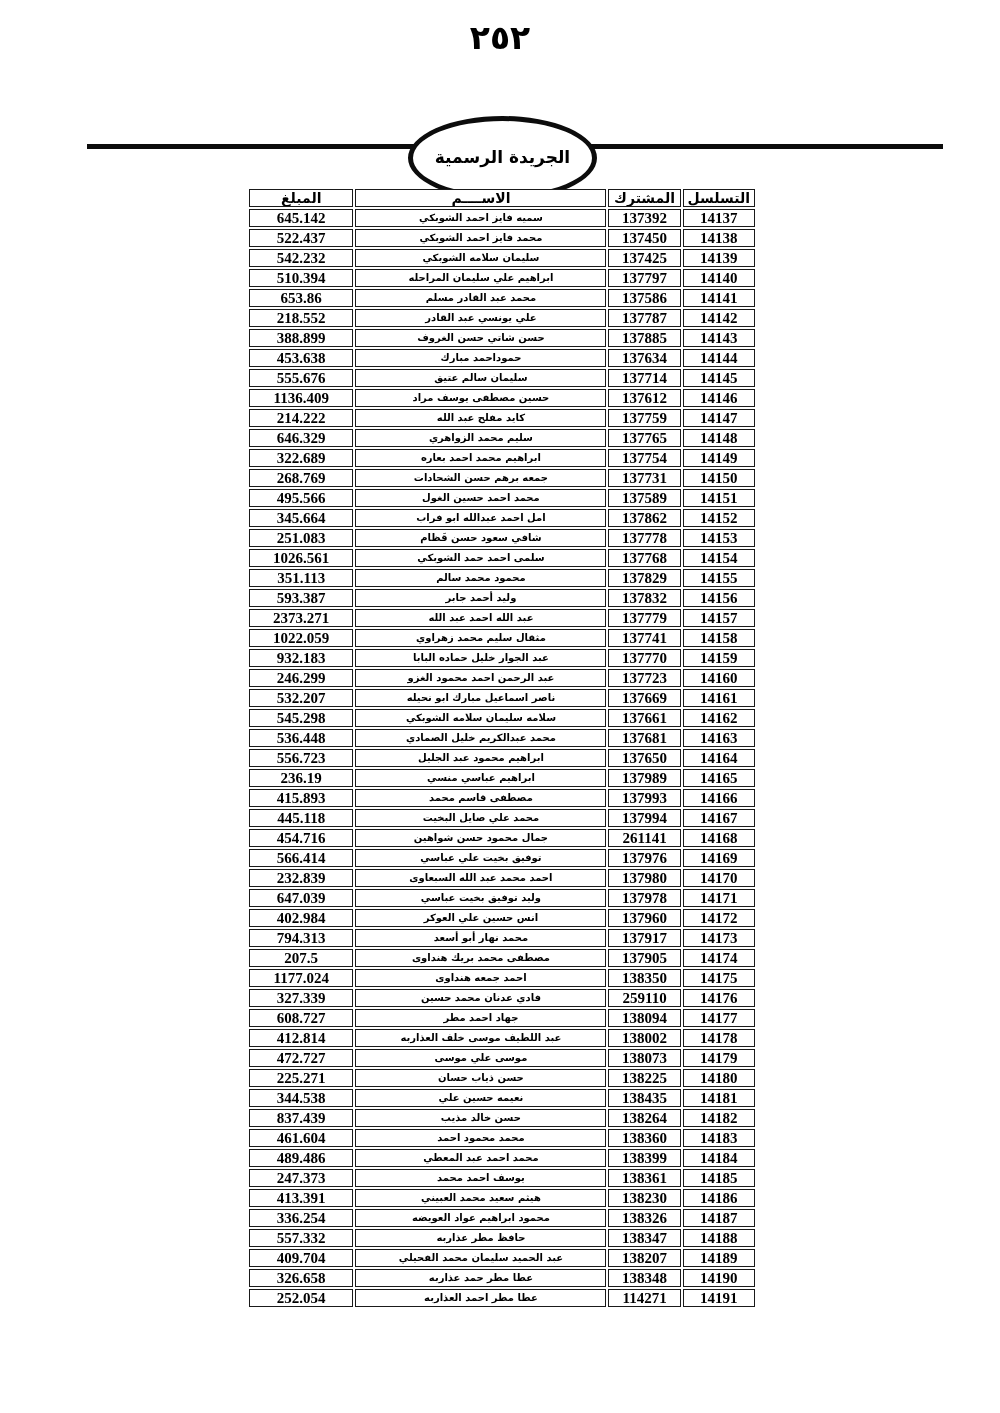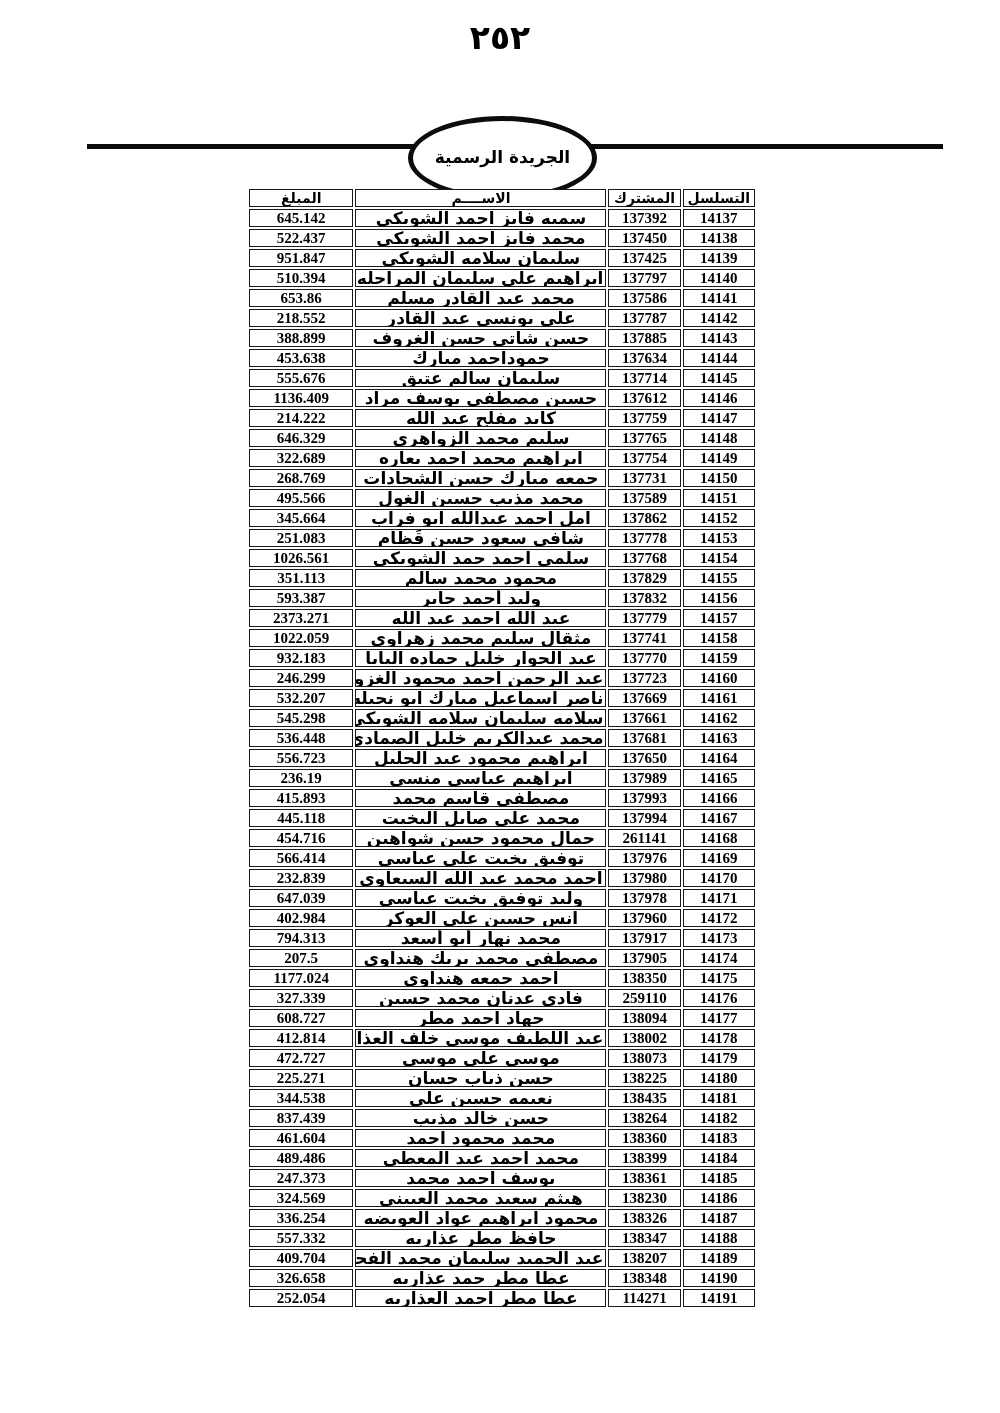--- a/index.html
+++ b/index.html
@@ -75,21 +75,21 @@
   col.c-amount { width: 104px; }
   .num {
     font-family: "Liberation Serif", "DejaVu Serif", serif;
     font-weight: bold;
     font-size: 15px;
     direction: ltr;
   }
   .name-cell {
     font-family: "DejaVu Sans", sans-serif;
     font-weight: bold;
-    font-size: 17px;
+    font-size: 10px;
     margin-left: 9px;
   }
 </style>
 </head>
 <body>
 
 <div class="page-number">٢٥٢</div>
 
 <div class="banner">
   <div class="banner-line"></div>
@@ -123,21 +123,21 @@
       <tr>
         <td class="num">14138</td>
         <td class="num">137450</td>
         <td class="name-cell">محمد فايز احمد الشوبكي</td>
         <td class="num">522.437</td>
       </tr>
       <tr>
         <td class="num">14139</td>
         <td class="num">137425</td>
         <td class="name-cell">سليمان سلامه الشوبكي</td>
-        <td class="num">951.847</td>
+        <td class="num">542.232</td>
       </tr>
       <tr>
         <td class="num">14140</td>
         <td class="num">137797</td>
         <td class="name-cell">ابراهيم علي سليمان المراحله</td>
         <td class="num">510.394</td>
       </tr>
       <tr>
         <td class="num">14141</td>
         <td class="num">137586</td>
@@ -188,27 +188,27 @@
       </tr>
       <tr>
         <td class="num">14149</td>
         <td class="num">137754</td>
         <td class="name-cell">ابراهيم محمد احمد بعاره</td>
         <td class="num">322.689</td>
       </tr>
       <tr>
         <td class="num">14150</td>
         <td class="num">137731</td>
-        <td class="name-cell">جمعه مبارك حسن الشحادات</td>
+        <td class="name-cell">جمعه برهم حسن الشحادات</td>
         <td class="num">268.769</td>
       </tr>
       <tr>
         <td class="num">14151</td>
         <td class="num">137589</td>
-        <td class="name-cell">محمد مذيب حسين الغول</td>
+        <td class="name-cell">محمد احمد حسين الغول</td>
         <td class="num">495.566</td>
       </tr>
       <tr>
         <td class="num">14152</td>
         <td class="num">137862</td>
         <td class="name-cell">امل احمد عبدالله ابو فراب</td>
         <td class="num">345.664</td>
       </tr>
       <tr>
         <td class="num">14153</td>
@@ -405,21 +405,21 @@
       <tr>
         <td class="num">14185</td>
         <td class="num">138361</td>
         <td class="name-cell">يوسف احمد محمد</td>
         <td class="num">247.373</td>
       </tr>
       <tr>
         <td class="num">14186</td>
         <td class="num">138230</td>
         <td class="name-cell">هيثم سعيد محمد العبيني</td>
-        <td class="num">324.569</td>
+        <td class="num">413.391</td>
       </tr>
       <tr>
         <td class="num">14187</td>
         <td class="num">138326</td>
         <td class="name-cell">محمود ابراهيم عواد العويضه</td>
         <td class="num">336.254</td>
       </tr>
       <tr>
         <td class="num">14188</td>
         <td class="num">138347</td>

